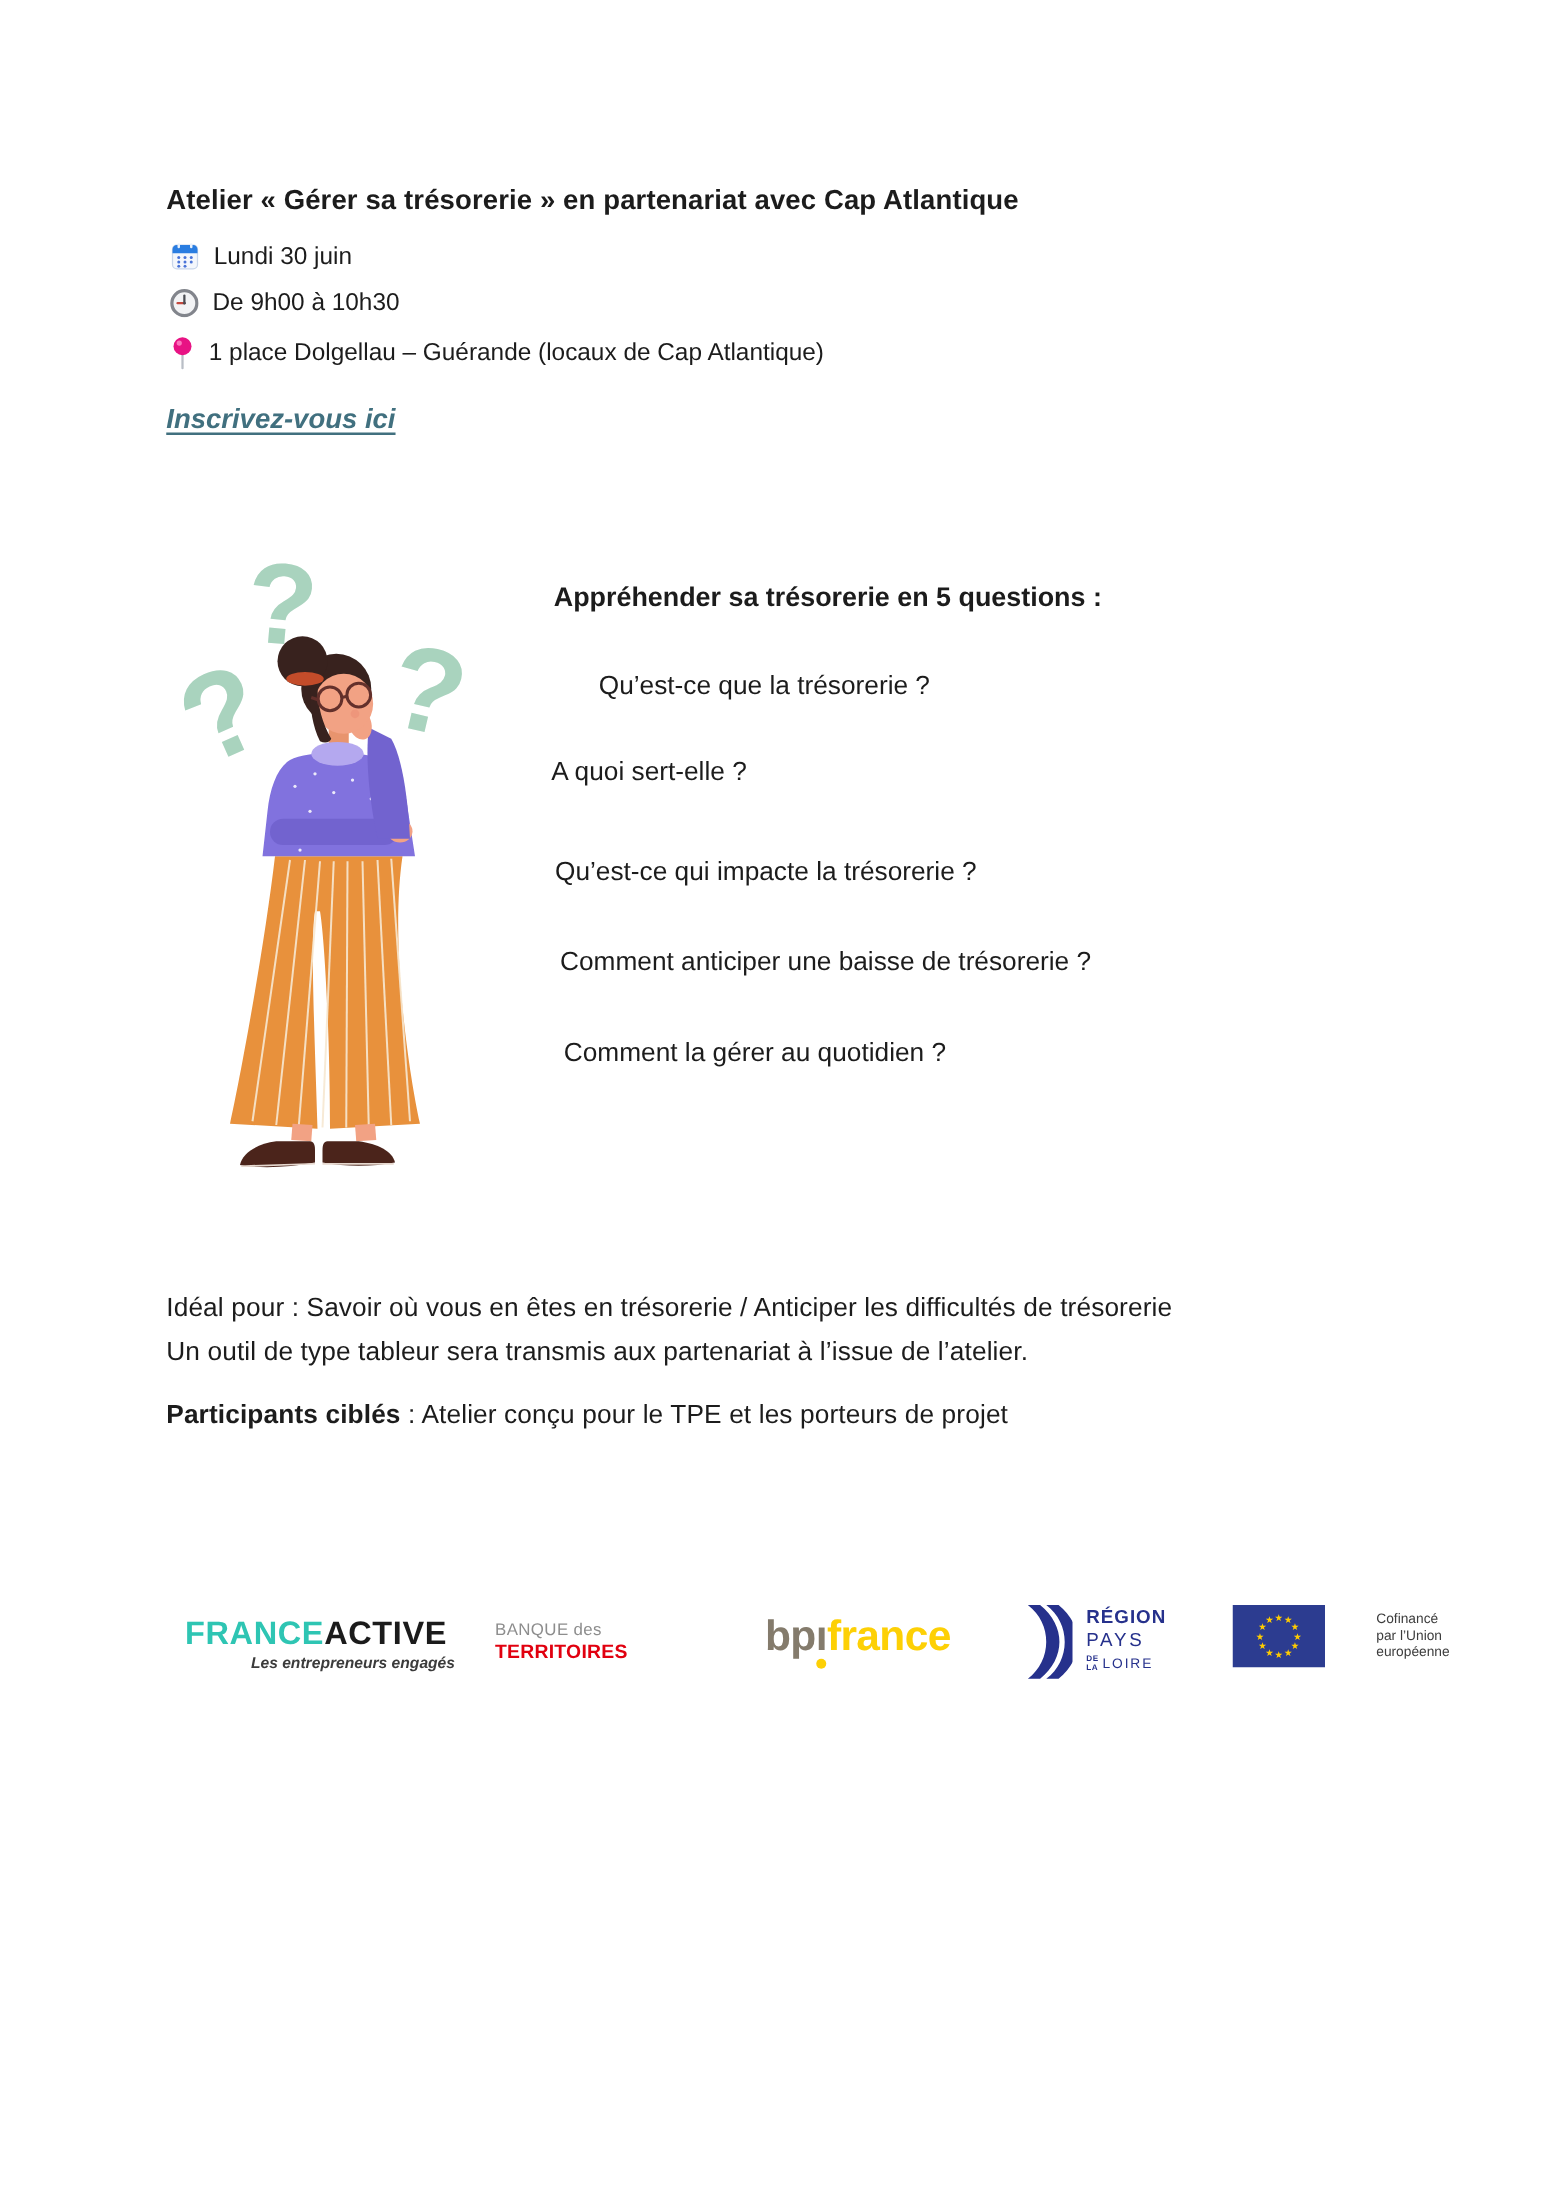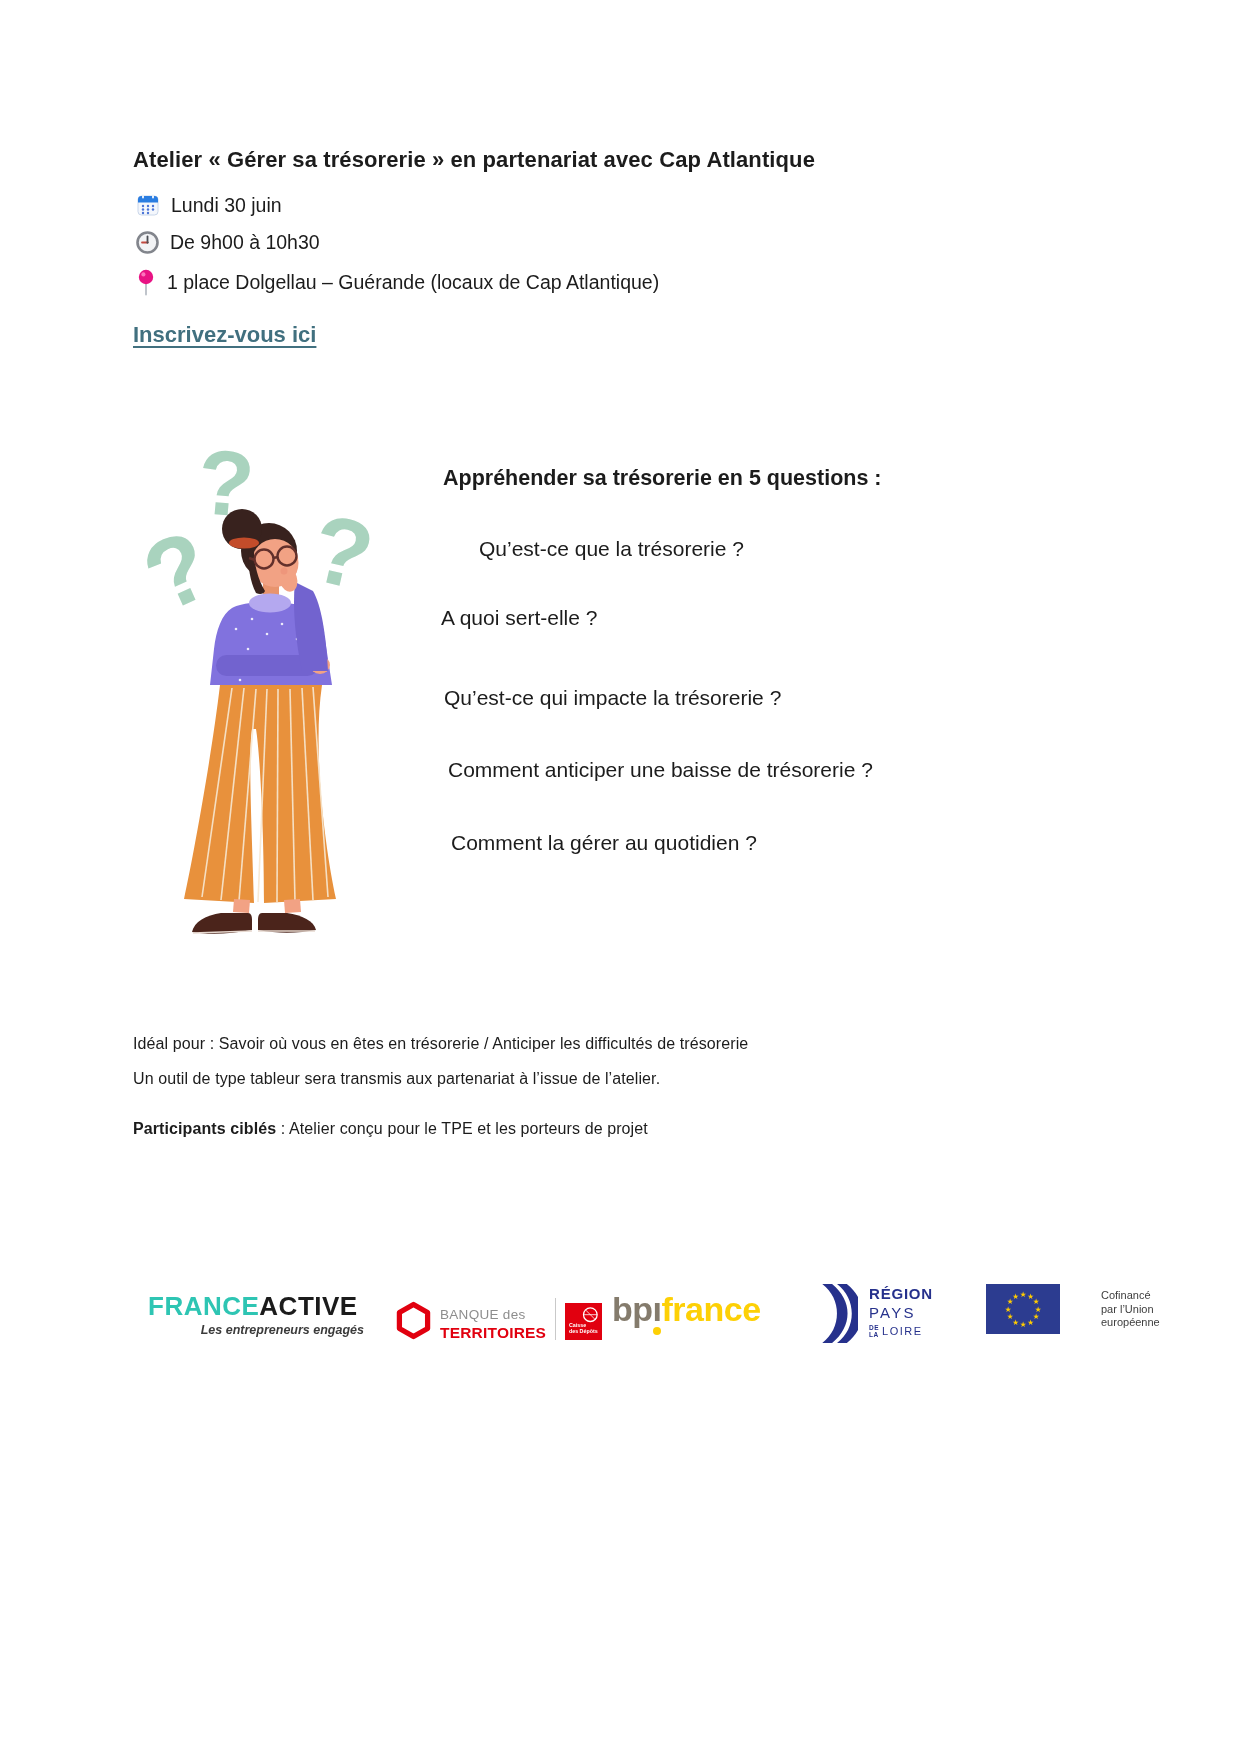--- a/index.html
+++ b/index.html
@@ -8,43 +8,43 @@
     font-family:"Liberation Sans","DejaVu Sans",sans-serif;color:#1c1c1c;
   }
   .abs{position:absolute;}
   .title{left:133px;top:147px;font-size:22px;font-weight:700;margin:0;letter-spacing:.1px;}
   .info-row{left:136px;display:flex;align-items:center;gap:11px;font-size:19.5px;}
   .row-date{top:193px;}
   .row-time{top:231px;}
   .row-place{top:269px;}
   .info-row .ic{flex:0 0 auto;}
   .signup{left:133px;top:322px;font-size:22px;font-weight:700;color:#41707f;
-    text-decoration:underline;text-decoration-thickness:2px;text-underline-offset:4px;cursor:pointer;}
+    text-decoration:underline;text-decoration-thickness:2px;text-underline-offset:4px;cursor:pointer;font-style:italic;}
   .illu{left:136px;top:433px;}
   .heading{left:427px;top:450px;font-size:21.5px;font-weight:700;margin:16px;}
   .q{font-size:21px;}
   .q1{left:437px;top:537px;margin-left:42px;}
   .q2{left:441px;top:606px;}
   .q3{left:444px;top:686px;}
   .q4{left:448px;top:758px;}
   .q5{left:451px;top:831px;}
-  .body-line{margin:0;font-size:16px;letter-spacing:.1px;}
+  .body-line{margin:0;font-size:21px;letter-spacing:.1px;}
   .ideal1{left:133px;top:1035px;}
   .ideal2{left:133px;top:1070px;}
   .participants{left:133px;top:1120px;}
   .participants strong{font-weight:700;}
 
   
   .logo{position:absolute;}
   .fa{left:148px;top:1291px;width:216px;}
   .fa-word{font-size:26px;font-weight:700;letter-spacing:.5px;white-space:nowrap;}
   .fa1{color:#2ec5b3;}
   .fa2{color:#1b1b1b;font-weight:900;}
   .fa-tag{text-align:right;font-size:12.5px;font-style:italic;font-weight:700;color:#3b3b3b;margin-top:1px;}
-  .bdt{left:396px;top:1288px;display:flex;align-items:flex-end;gap:9px;height:52px;}
+  .bdt{left:396px;top:1288px;display:flex;align-items:flex-start;gap:9px;height:52px;flex-direction:column;}
   .bdt-text{line-height:1;}
   .bdt1{font-size:13.5px;color:#8d8d8d;letter-spacing:.3px;}
   .bdt2{font-size:15.5px;font-weight:700;color:#e1000f;margin-top:3px;letter-spacing:.2px;}
   .bdt-sep{width:1px;height:42px;background:#c9c9c9;}
   .bpi{left:612px;top:1290px;font-size:34px;font-weight:900;letter-spacing:-.5px;white-space:nowrap;}
   .bpi-g{color:#847b6c;}
   .bpi-i{position:relative;color:#847b6c;display:inline-block;}
   .bpi-dot{position:absolute;left:50%;transform:translateX(-50%);bottom:-6px;width:8px;height:8px;border-radius:50%;background:#fdd005;}
   .bpi-y{color:#fdd005;}
   .region{left:818px;top:1283px;display:flex;gap:11px;align-items:flex-start;}

